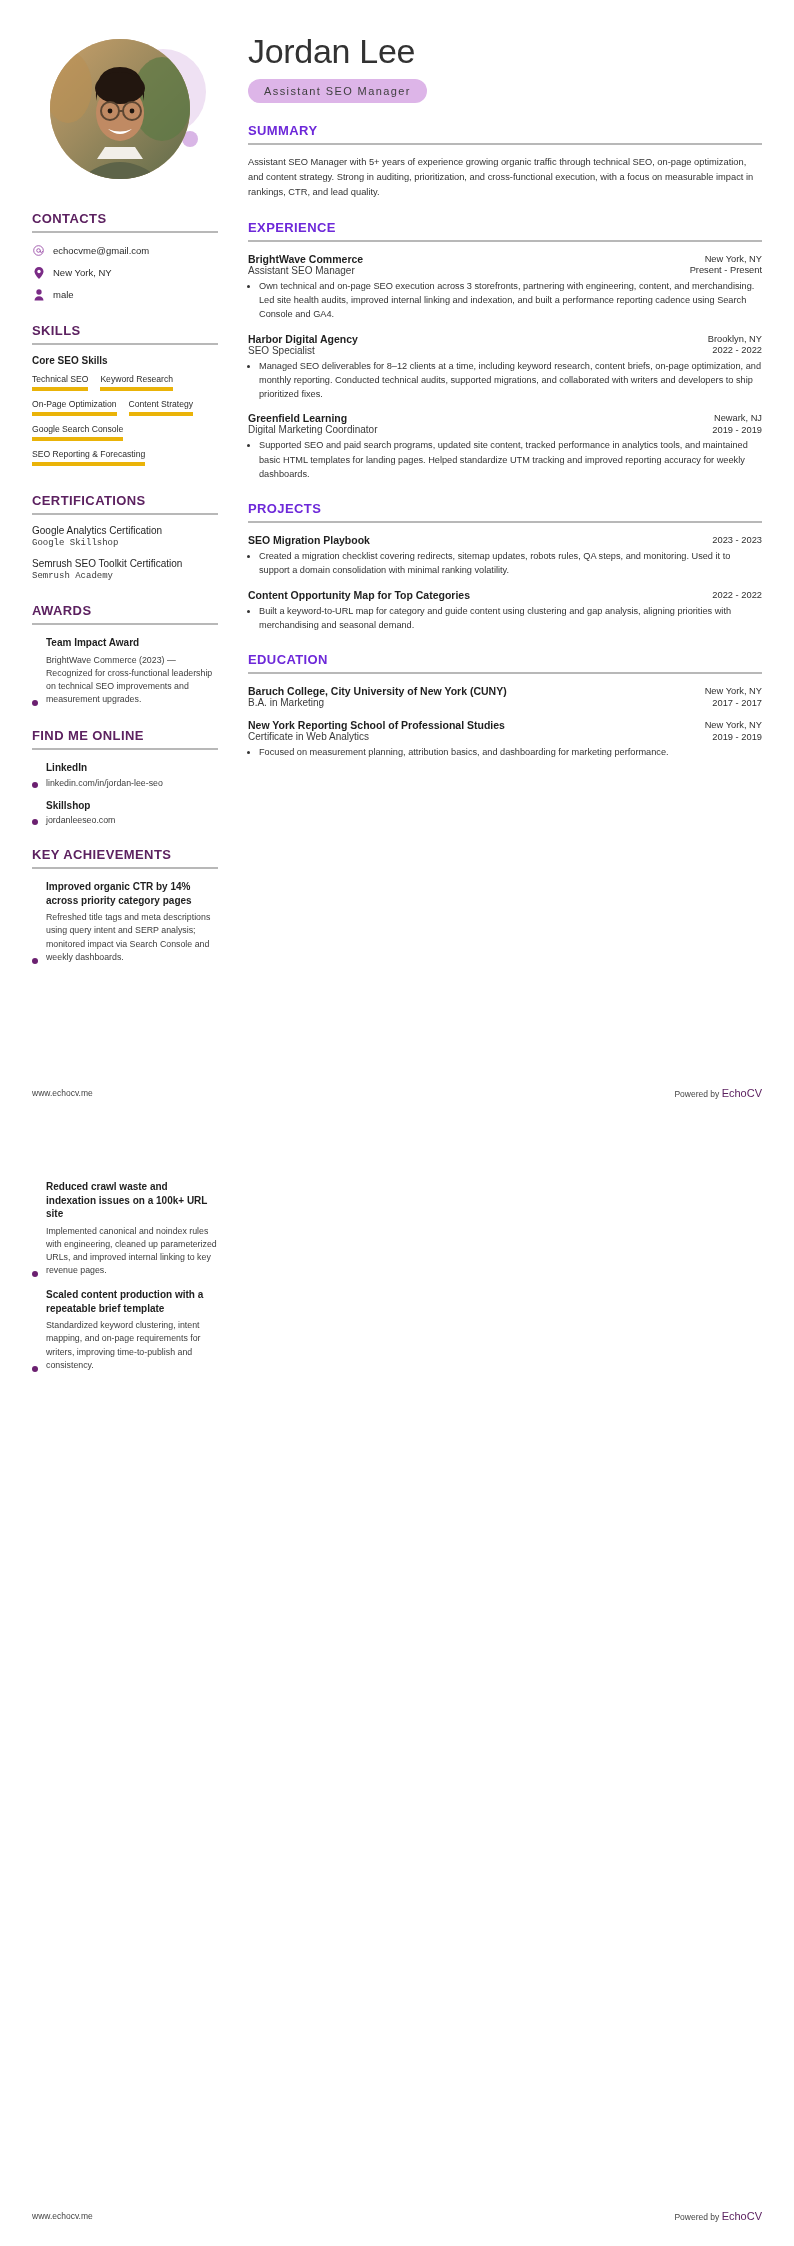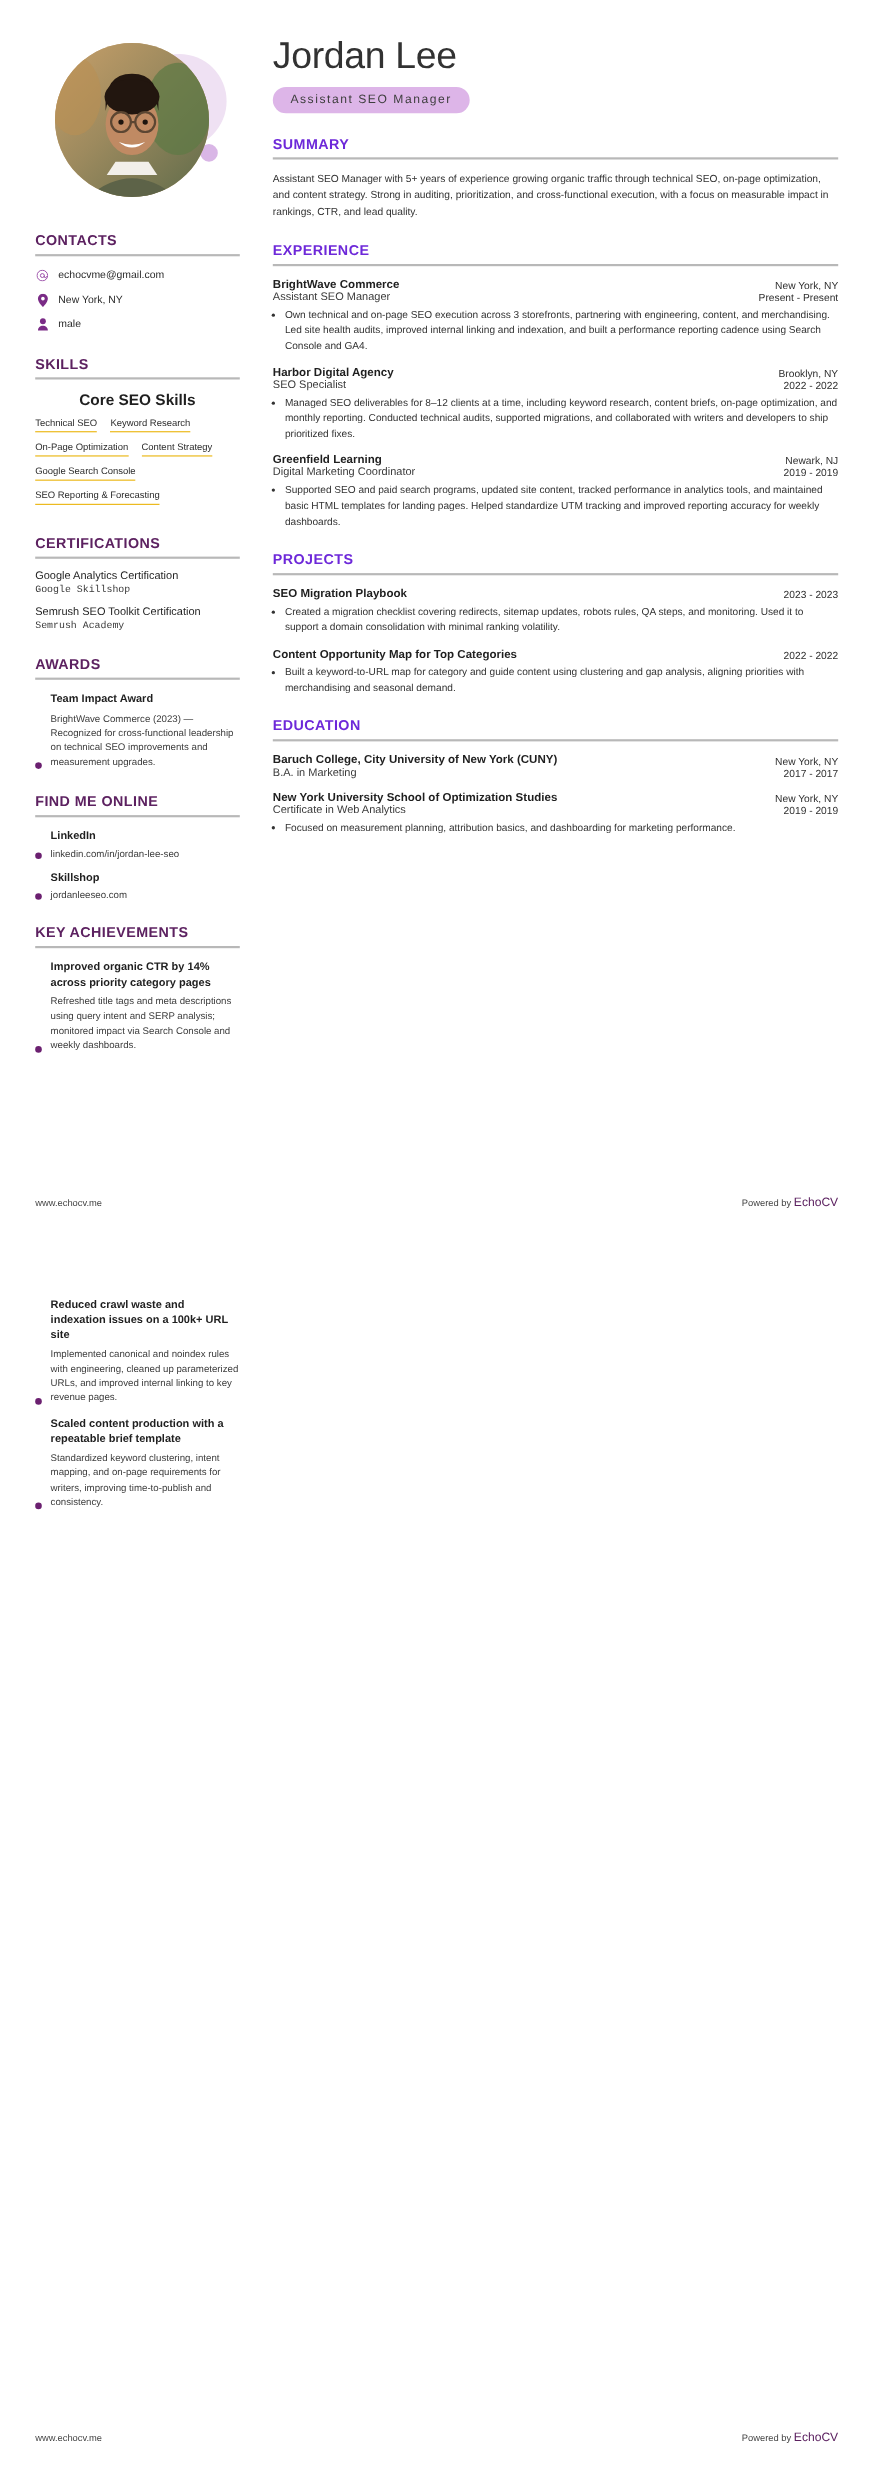--- a/index.html
+++ b/index.html
@@ -51,25 +51,25 @@
   }
   .side-rule { height: 2px; background: #b8b8b8; margin-top: 5px; }
 
   .contact-list { margin-top: 11px; }
   .contact-row { display: flex; align-items: center; gap: 8px; margin-bottom: 9px; }
   .contact-row .ic { width: 13px; height: 13px; flex: 0 0 13px; display: flex; align-items: center; justify-content: center; }
   .contact-row .ic svg { display: block; }
   .contact-txt { font-size: 9.5px; color: #2b2b2b; }
 
   .skill-group { margin-top: 10px; }
-  .skill-group-title { font-size: 14px; font-weight: bold; color: #1f1f1f; margin-bottom: 5px; margin-left: 40px; }
+  .skill-group-title { font-size: 10px; font-weight: bold; color: #1f1f1f; margin-bottom: 5px; }
   .skill-tags { display: flex; flex-wrap: wrap; gap: 0 12px; }
   .skill-tag {
     font-size: 8.6px; color: #2b2b2b; padding: 3px 0 3px 0;
-    border-bottom: 1px solid #eab308; margin-bottom: 5px; white-space: nowrap;
+    border-bottom: 4px solid #eab308; margin-bottom: 5px; white-space: nowrap;
   }
 
   .cert-item { margin-top: 10px; }
   .cert-name { font-size: 10px; font-weight: normal; color: #1f1f1f; }
   .cert-org { font-size: 9px; color: #3a3a3a; margin-top: 2px; font-family: Liberation Mono, monospace; }
 
   .bullet-item { display: flex; gap: 8px; margin-top: 11px; align-items: flex-end; }
   .bullet-dot { flex: 0 0 6px; width: 6px; height: 6px; border-radius: 50%; background: #6b2070; margin-top: 4px; }
   .bullet-body { flex: 1; }
   .bullet-title { font-size: 10px; font-weight: bold; color: #1f1f1f; line-height: 1.35; }
@@ -90,21 +90,21 @@
   .main-sec { margin-top: 20px; }
   .main-h {
     font-size: 13px; font-weight: bold; letter-spacing: .4px;
     color: #6d28d9; text-transform: uppercase;
   }
   .main-rule { height: 2px; background: #b8b8b8; margin-top: 5px; }
   .summary { font-size: 9.3px; line-height: 1.62; color: #333; margin-top: 10px; }
 
   .entry { margin-top: 11px; }
   .entry:first-of-type { margin-top: 12px; }
-  .entry-row { display: flex; justify-content: space-between; align-items: flex-end; gap: 10px; }
+  .entry-row { display: flex; justify-content: space-between; align-items: center; gap: 10px; }
   .entry-org { font-size: 10.5px; font-weight: bold; color: #1f1f1f; }
   .entry-loc { font-size: 9.3px; color: #2f2f2f; white-space: nowrap; }
   .entry-role { font-size: 10px; color: #3a3a3a; }
   .entry-date { font-size: 9.3px; color: #2f2f2f; white-space: nowrap; }
   .entry-bullets { margin-top: 3px; padding-left: 11px; }
   .entry-bullets li { font-size: 9.2px; line-height: 1.55; color: #333; margin-bottom: 2px; }
   .entry-bullets li::marker { font-size: 9px; }
 
   
   .footer {
@@ -362,21 +362,21 @@
             <span class="entry-loc">New York, NY</span>
           </div>
           <div class="entry-row">
             <span class="entry-role">B.A. in Marketing</span>
             <span class="entry-date">2017 - 2017</span>
           </div>
         </div>
 
         <div class="entry">
           <div class="entry-row">
-            <span class="entry-org">New York University School of Optimization Studies</span>
+            <span class="entry-org">New York Reporting School of Professional Studies</span>
             <span class="entry-loc">New York, NY</span>
           </div>
           <div class="entry-row">
             <span class="entry-role">Certificate in Web Analytics</span>
             <span class="entry-date">2019 - 2019</span>
           </div>
           <ul class="entry-bullets">
             <li>Focused on measurement planning, attribution basics, and dashboarding for marketing performance.</li>
           </ul>
         </div>

